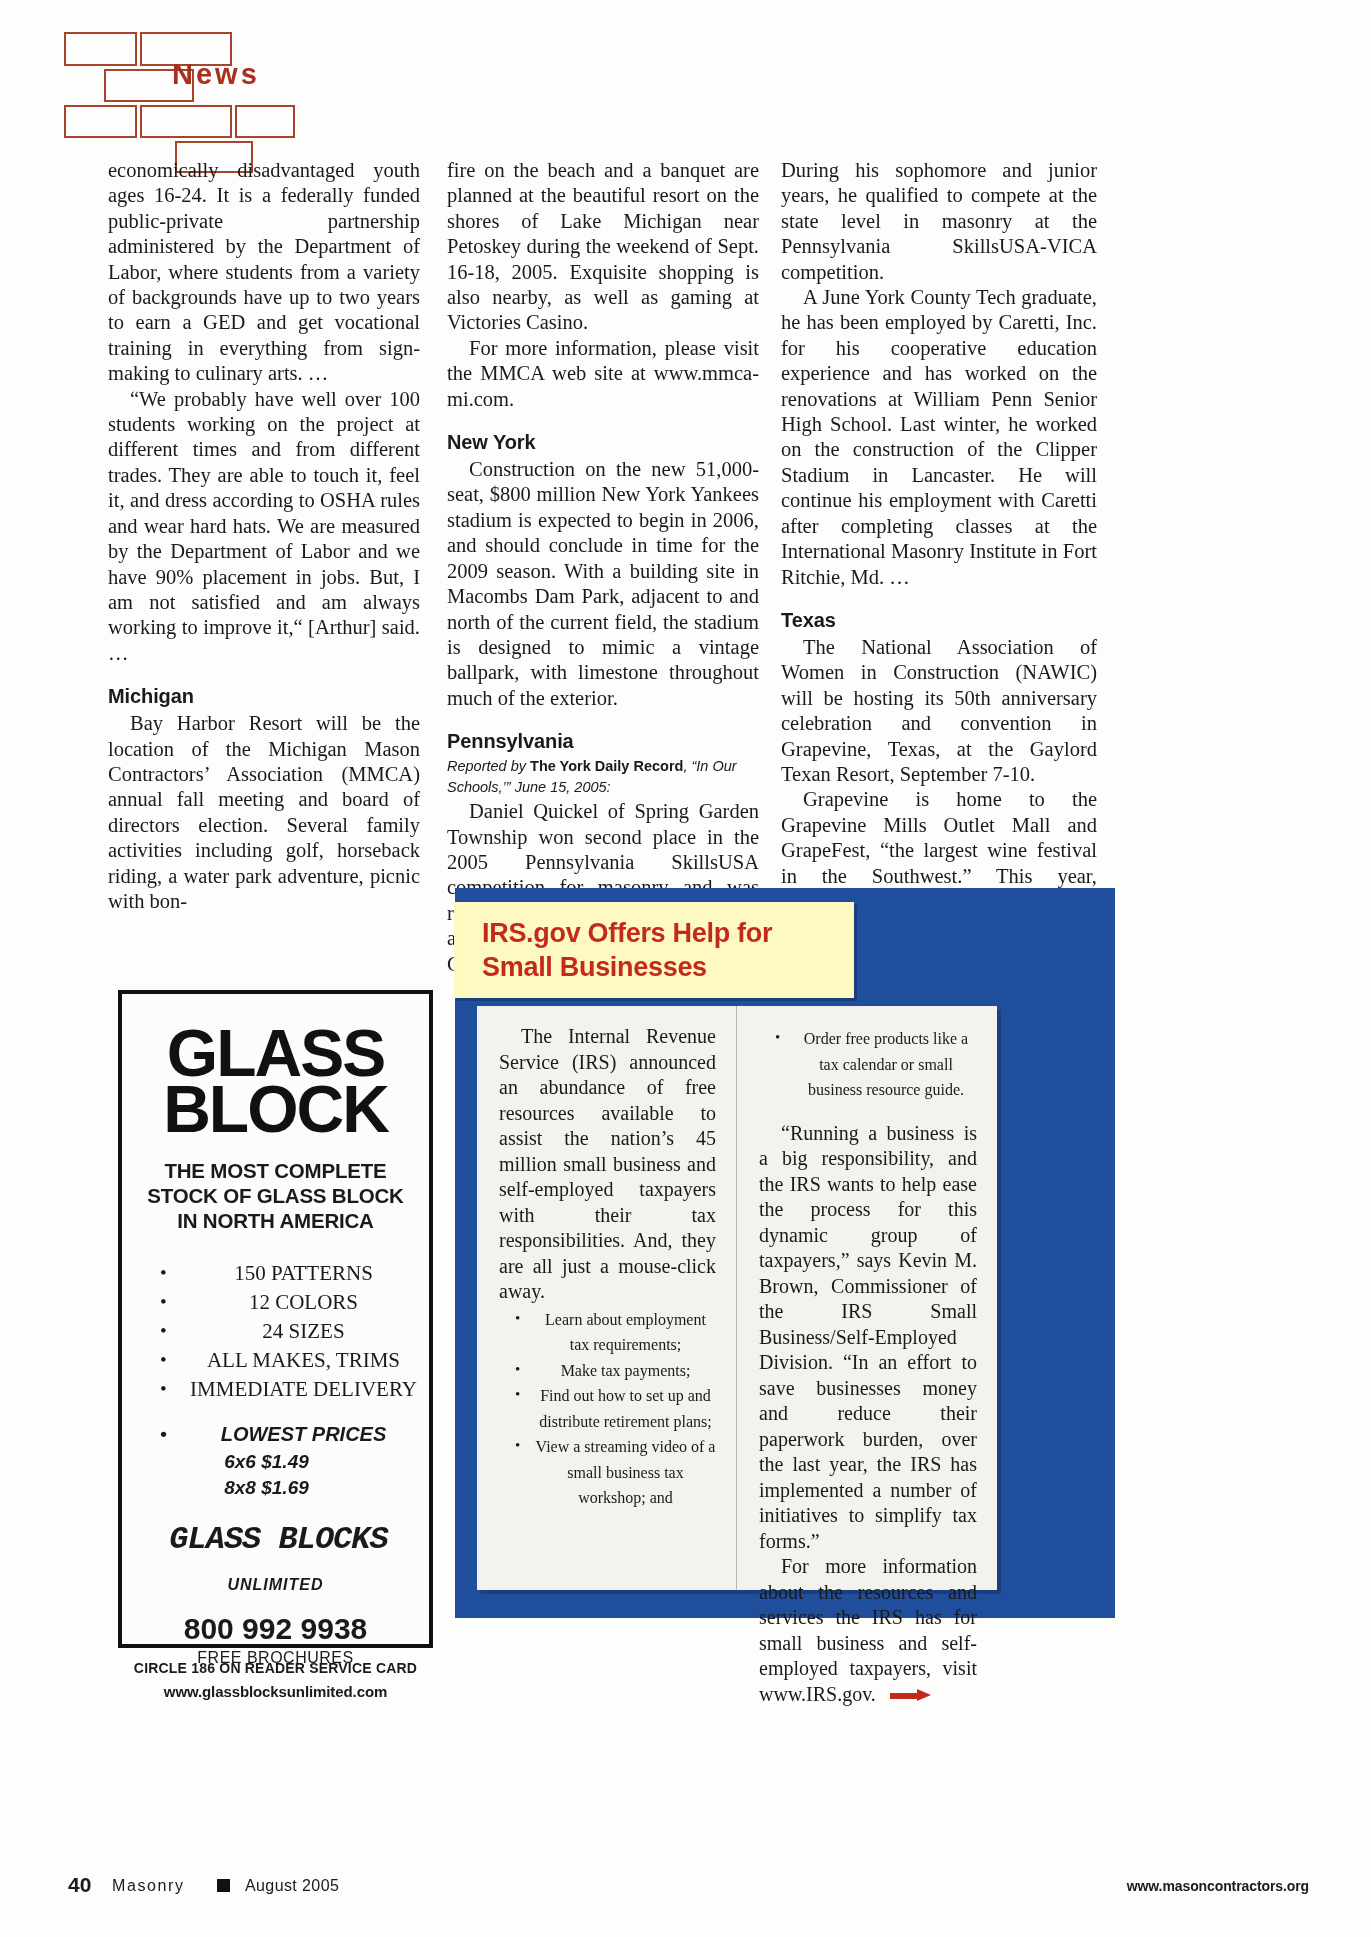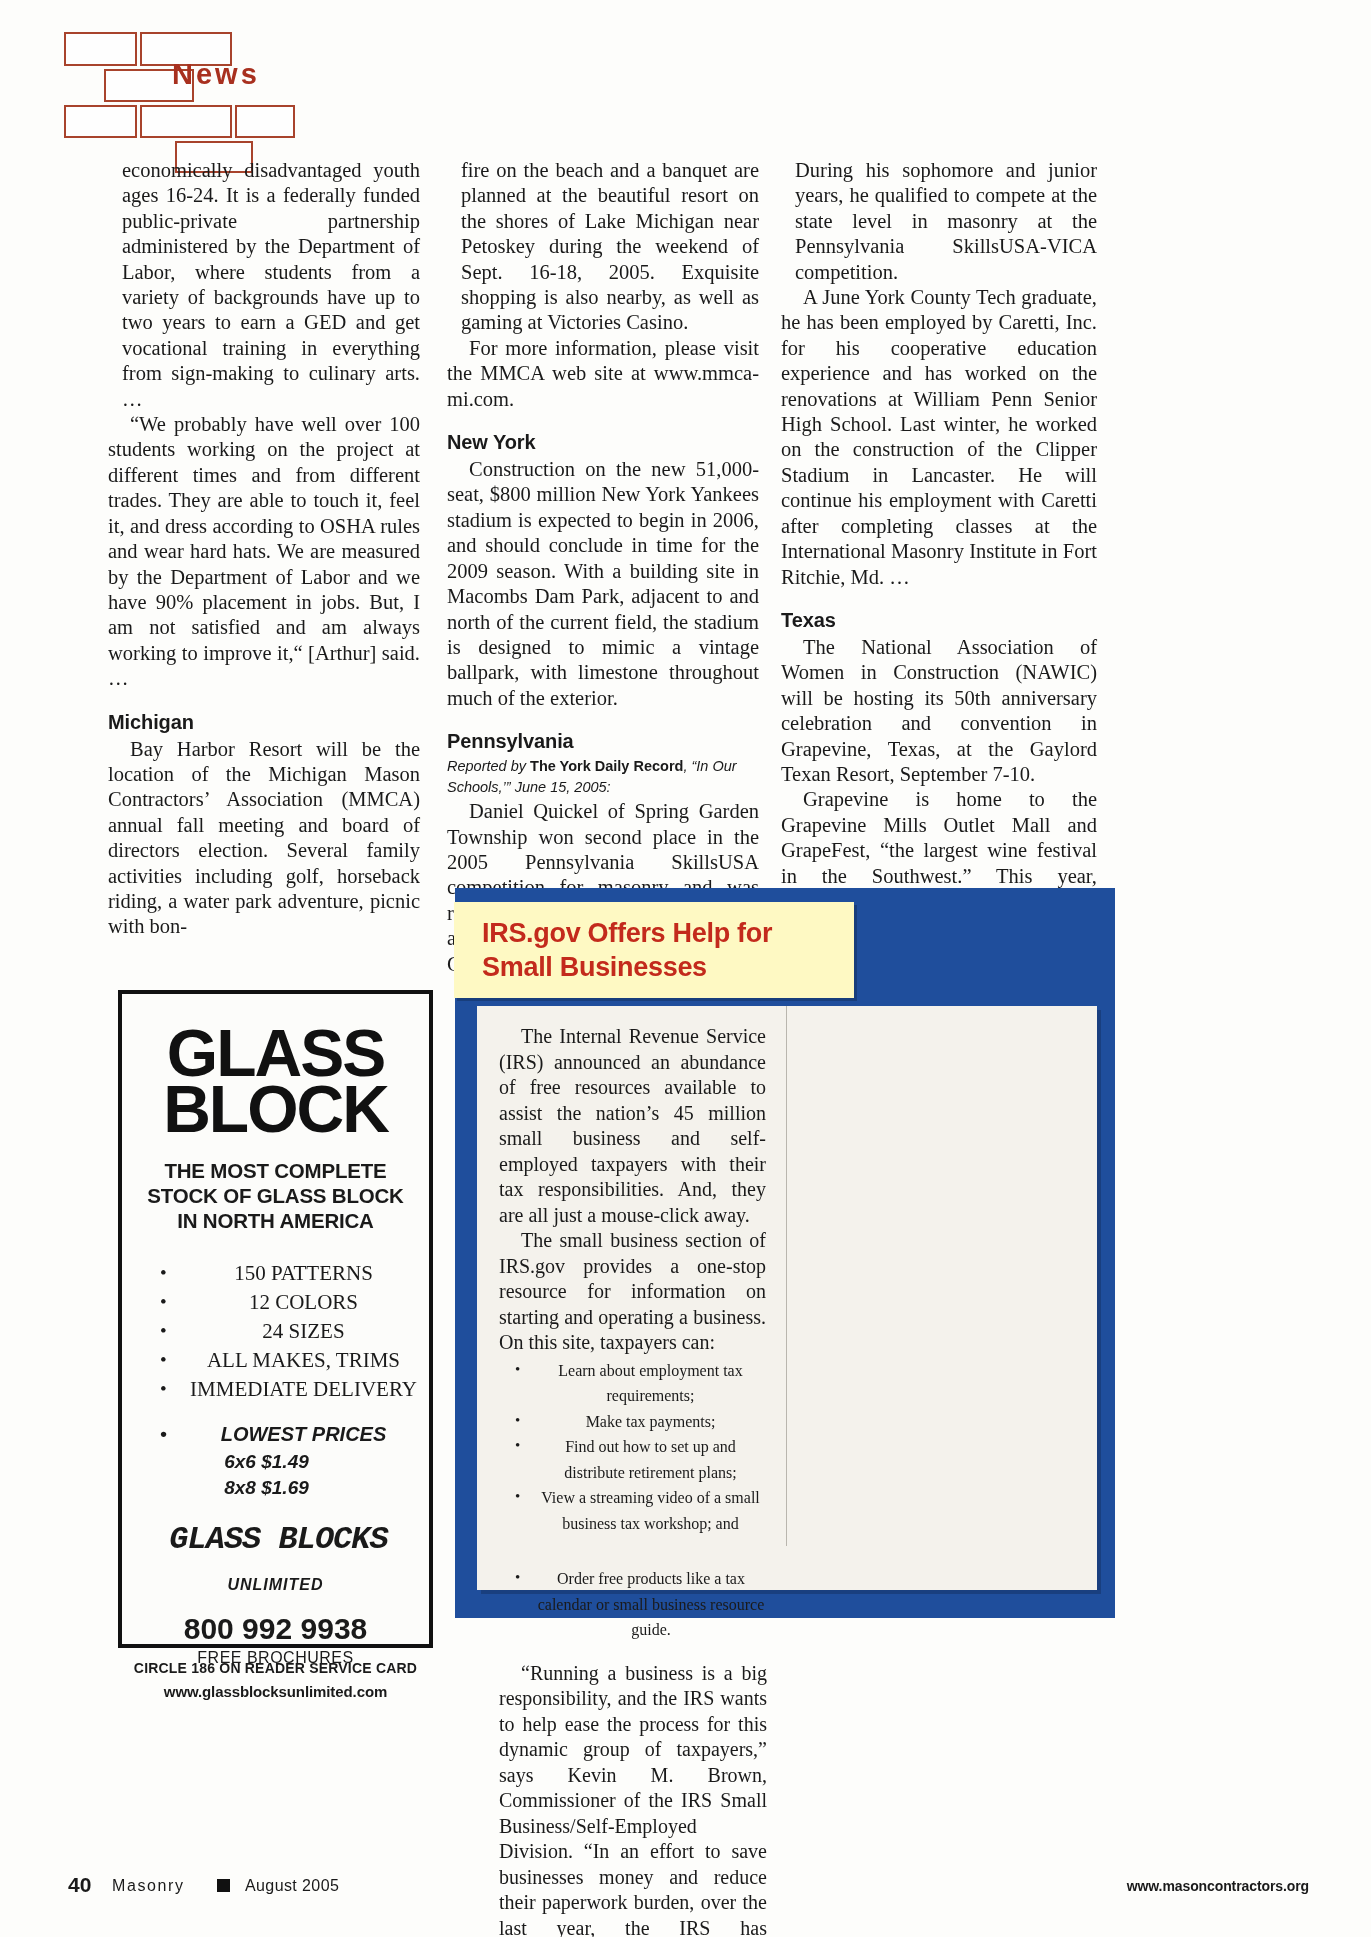--- a/index.html
+++ b/index.html
@@ -31,21 +31,21 @@
   .col3{left:781px;top:158px;width:316px;}
   p.body{
     margin:0;
     font-size:20.5px;
     line-height:25.4px;
     text-indent:22px;
     font-family:"Liberation Serif",serif;
     text-align:justify;
     hyphens:auto;
   }
-  p.body.noindent{text-indent:0;margin-left:14px;}
+  p.body.noindent{text-indent:0;}
   h3.state{
     font-family:"Liberation Sans",sans-serif;
     font-weight:bold;
     font-size:20px;
     margin:19px 0 3px 0;
     text-align:left;
     letter-spacing:-0.1px;
   }
   p.attrib{
     margin:2px 0 1px 0;
@@ -146,25 +146,24 @@
     padding:14px 16px 14px 28px;
     box-sizing:border-box;
     box-shadow:3px 3px 0 rgba(0,0,0,0.20);
   }
   .irs-title-card .t{
     font-family:"Liberation Sans",sans-serif;
     font-weight:bold;font-size:27px;line-height:34px;
     color:#c32a1c;letter-spacing:-0.3px;
   }
   .irs-inner{
-    position:absolute;left:22px;top:118px;width:620px;height:584px;
+    position:absolute;left:22px;top:118px;width:520px;height:584px;
     background:#f4f2ec;
     box-shadow:4px 4px 0 rgba(0,0,0,0.18);
     display:flex;
-    flex-direction:column;
   }
   .irs-col{
     width:50%;box-sizing:border-box;
     padding:18px 20px 10px 22px;
   }
   .irs-col.left{border-right:1px solid #b9b6ae;}
   .irs-col p{
     margin:0;
     font-family:"Liberation Serif",serif;
     font-size:20px;line-height:25.5px;
@@ -287,21 +286,20 @@
   <div class="circle-note">CIRCLE 186  ON READER SERVICE CARD</div>
 
   <div class="irsbox">
     <div class="irs-title-card">
       <div class="t">IRS.gov Offers Help for</div>
       <div class="t">Small Businesses</div>
     </div>
     <div class="irs-inner">
       <div class="irs-col left">
         <p>The Internal Revenue Service (IRS) announced an abundance of free resources available to assist the nation’s 45 million small business and self-employed taxpayers with their tax responsibilities. And, they are all just a mouse-click away.</p>
-        <p>The small business section of IRS.gov provides a one-stop resource for information on starting and operating a business. On this site, taxpayers can:</p>
         <ul>
           <li>Learn about employment tax requirements;</li>
           <li>Make tax payments;</li>
           <li>Find out how to set up and distribute retirement plans;</li>
           <li>View a streaming video of a small business tax workshop; and</li>
         </ul>
       </div>
       <div class="irs-col right">
         <ul>
           <li>Order free products like a tax calendar or small business resource guide.</li>

